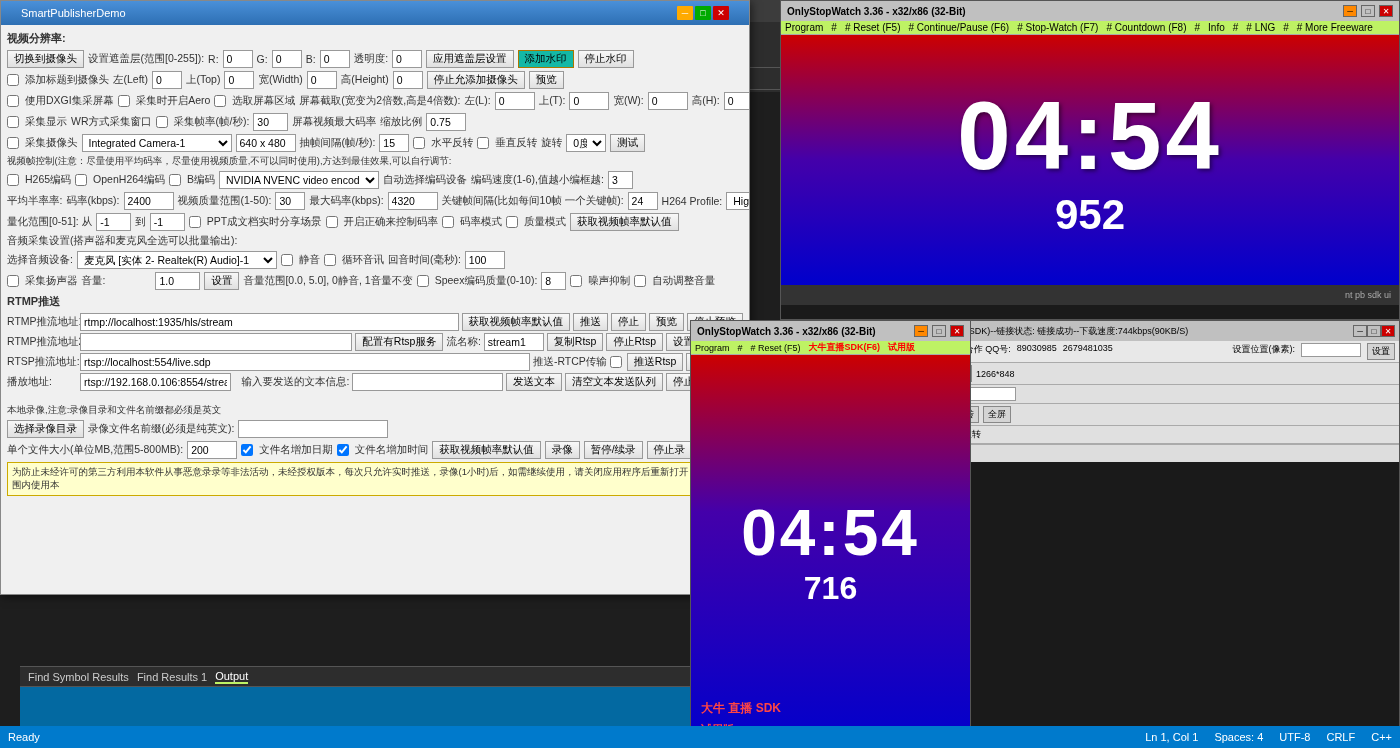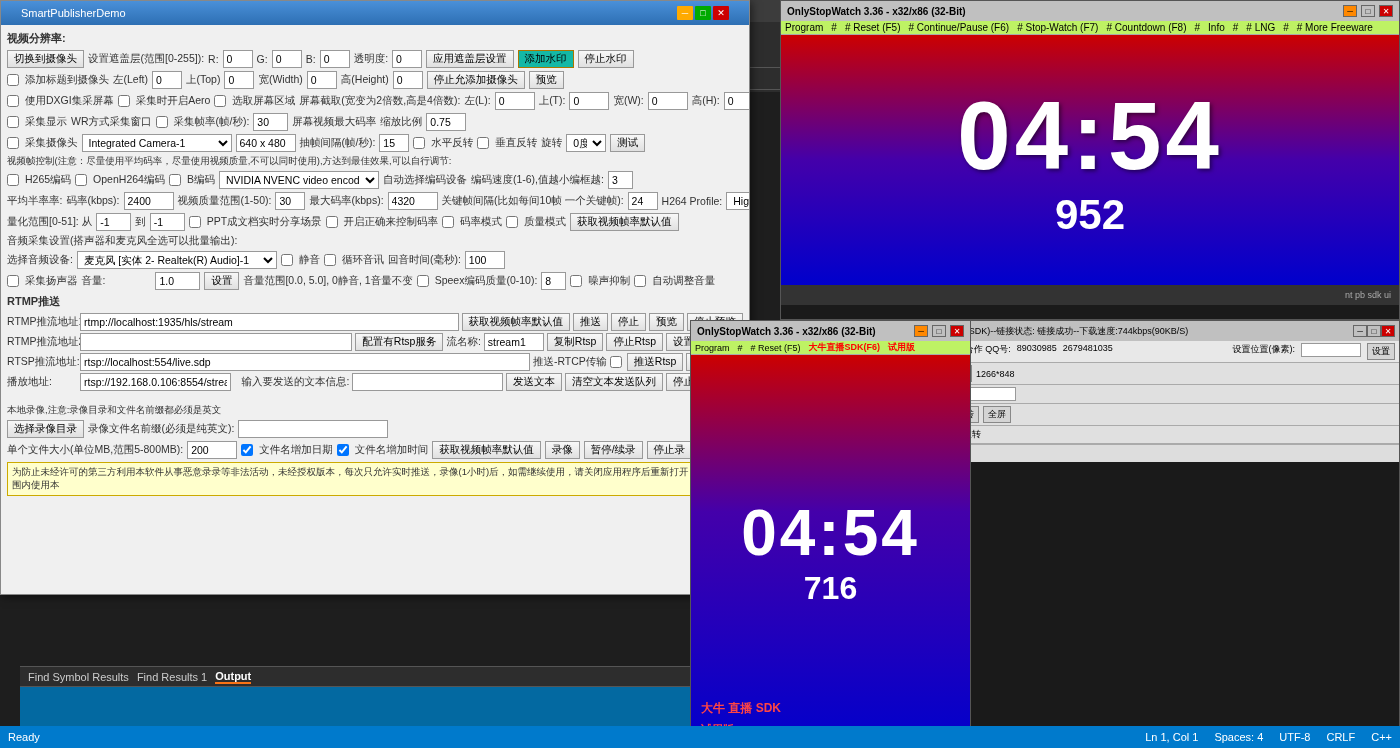--- a/index.html
+++ b/index.html
@@ -396,21 +396,21 @@
       align-items: center;
       gap: 8px;
       padding: 0 8px;
       border-bottom: 1px solid #555;
     }
     #vs-output-tabs span {
       color: #ccc;
       font-size: 11px;
       cursor: pointer;
     }
-    #vs-output-tabs span.active { color: white; border-bottom: 2px solid #f97316; font-weight: bold; }
+    #vs-output-tabs span.active { color: white; border-bottom: 2px solid #bef264; }
     #vs-output-content {
       padding: 2px 8px;
       color: #ccc;
       font-size: 11px;
     }
 
     .small-label { font-size: 9.5px; }
 
     .rtmp-row {
       display: flex;

